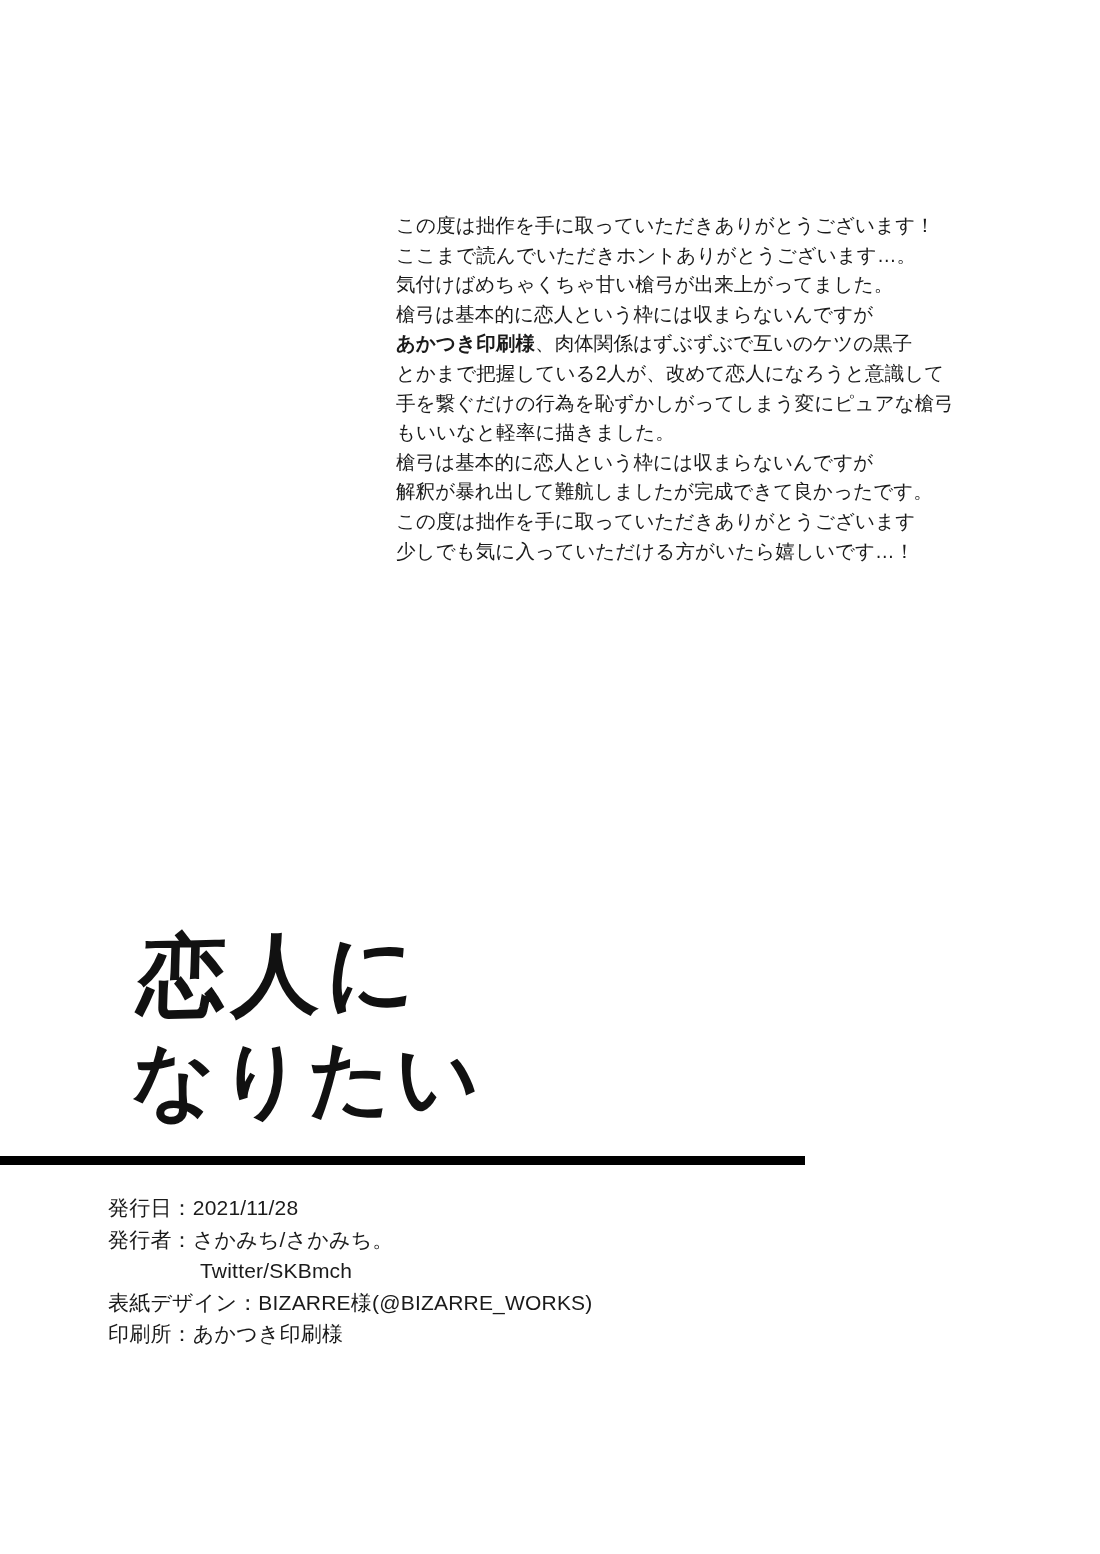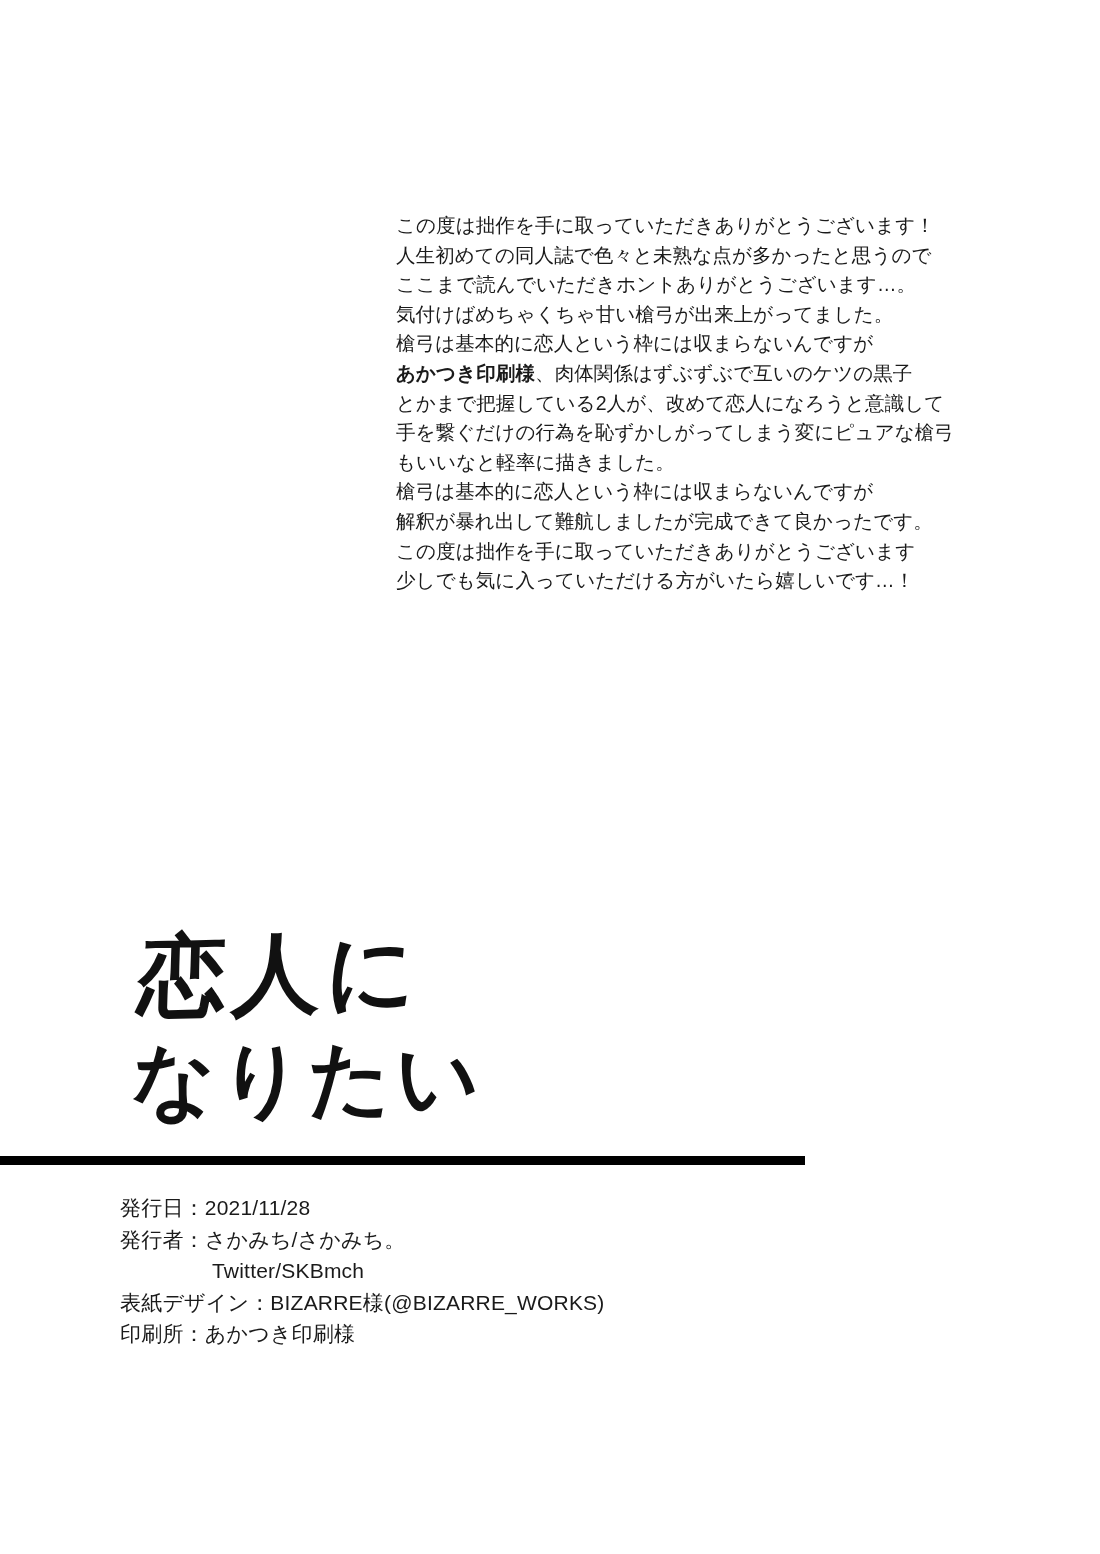--- a/index.html
+++ b/index.html
@@ -74,40 +74,39 @@
     left: 0px;
     top: 1156px;
     width: 805px;
     height: 9px;
     background: #000000;
   }
 
   
   #colophon {
     position: absolute;
-    left: 120px;
+    left: 108px;
     top: 1192px;
     width: 700px;
   }
   #colophon .row {
     font-size: 21px;
     line-height: 31.5px;
     white-space: nowrap;
     letter-spacing: 0.2px;
   }
   #colophon .indent {
     padding-left: 92px;
   }
 </style>
 </head>
 <body>
 
 <section id="afterword">
   <p>この度は拙作を手に取っていただきありがとうございます！</p>
-  <p>人生初めての同人誌で色々と未熟な点が多かったと思うので</p>
   <p>ここまで読んでいただきホントありがとうございます…。</p>
   <p>気付けばめちゃくちゃ甘い槍弓が出来上がってました。</p>
   <p>槍弓は基本的に恋人という枠には収まらないんですが</p>
   <p><span class="em">あかつき印刷様</span><span>、肉体関係はずぶずぶで互いのケツの黒子</span></p>
   <p>とかまで把握している2人が、改めて恋人になろうと意識して</p>
   <p>手を繋ぐだけの行為を恥ずかしがってしまう変にピュアな槍弓</p>
   <p>もいいなと軽率に描きました。</p>
   <p>槍弓は基本的に恋人という枠には収まらないんですが</p>
   <p>解釈が暴れ出して難航しましたが完成できて良かったです。</p>
   <p>この度は拙作を手に取っていただきありがとうございます</p>

